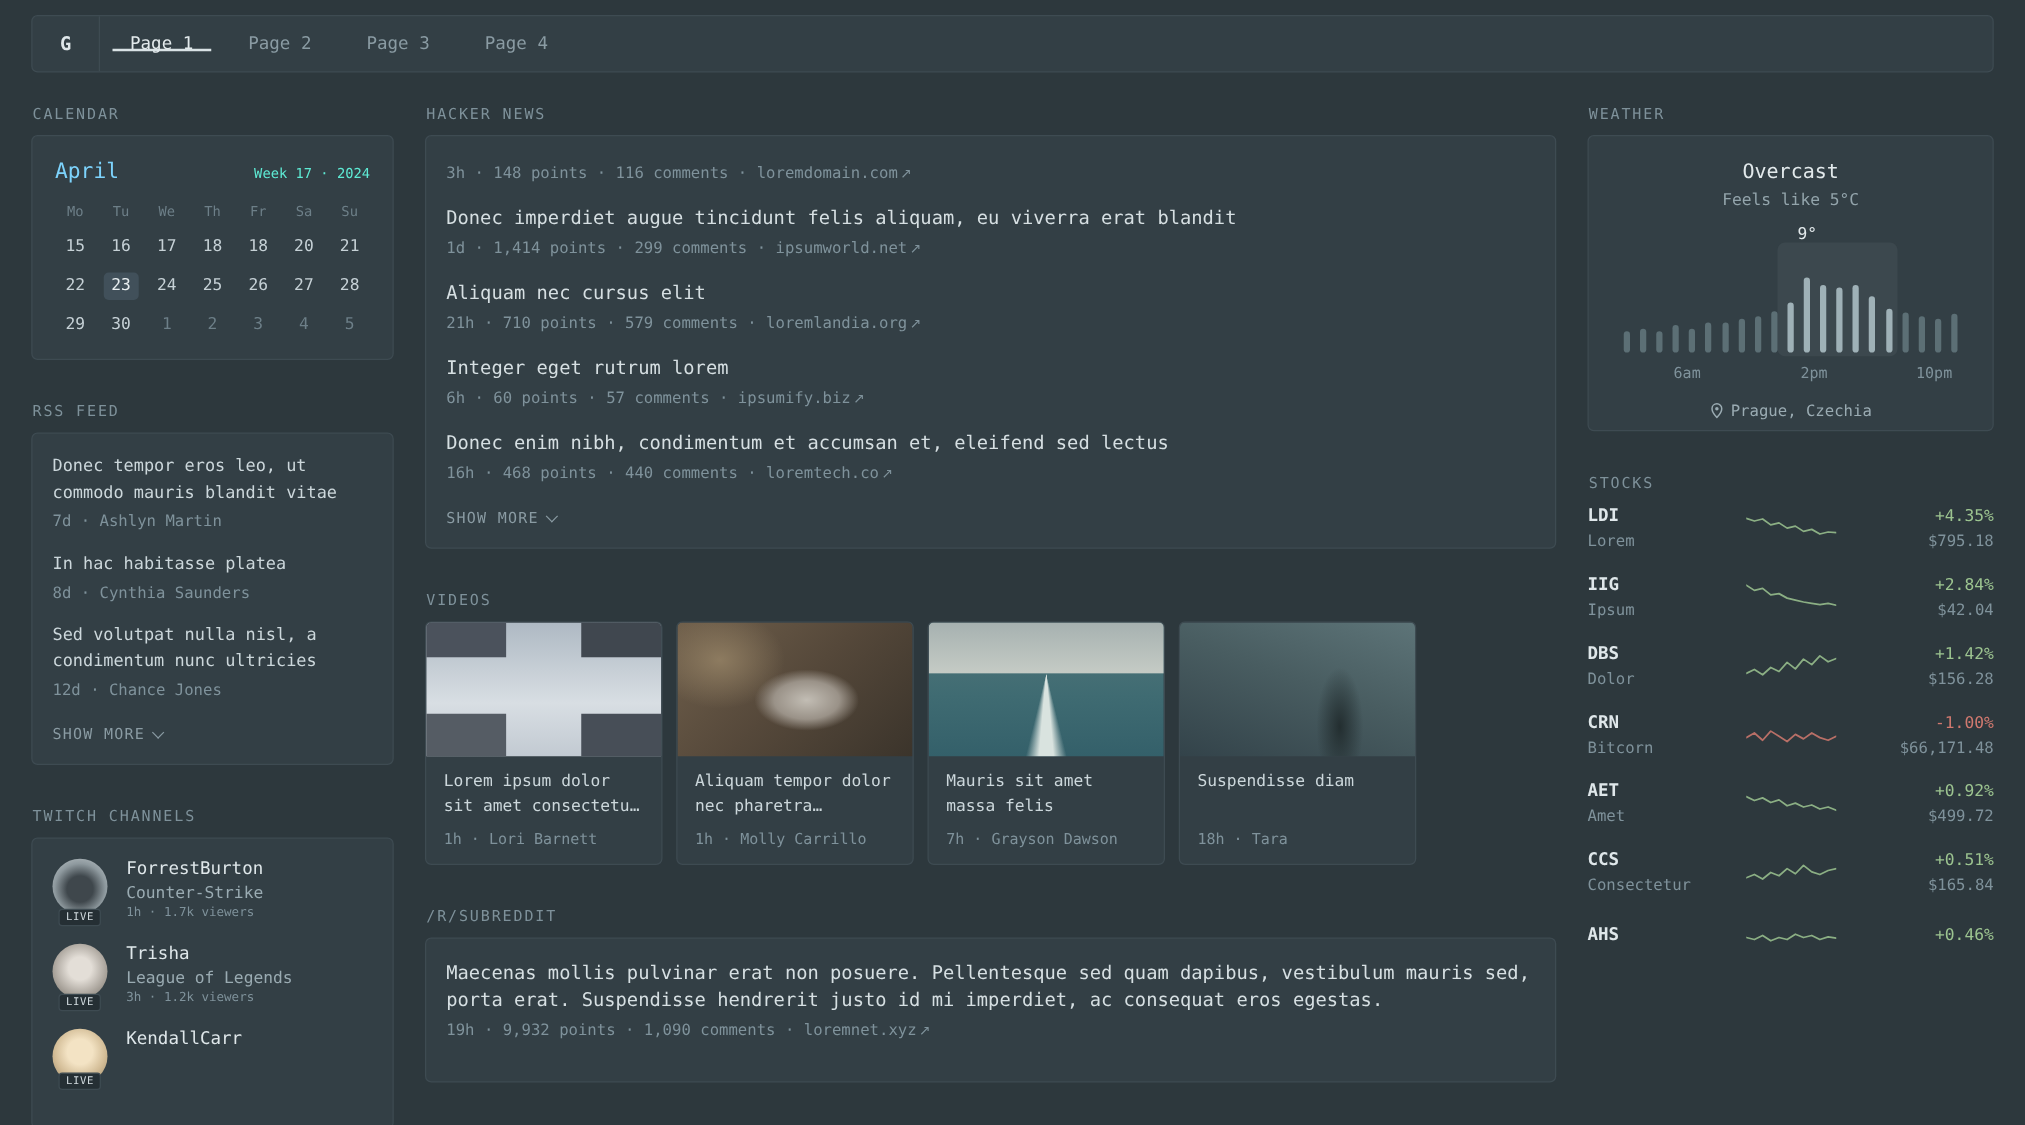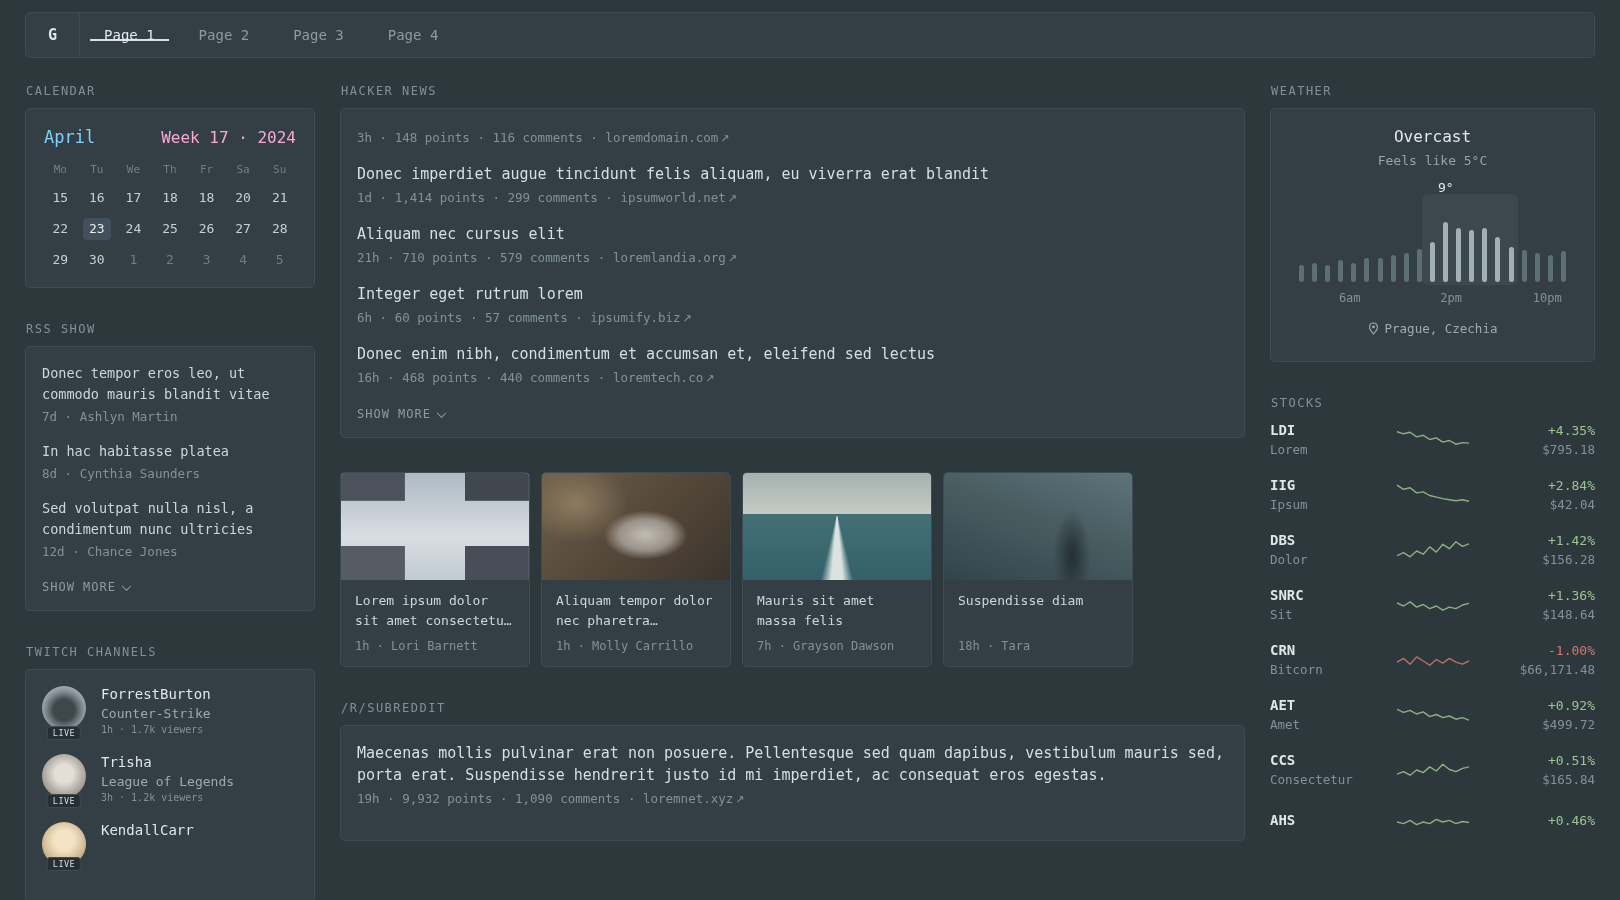--- a/index.html
+++ b/index.html
@@ -34,21 +34,21 @@
   .widget-title {
     font-size:12px; font-weight:normal; letter-spacing:1.5px; color:#7e919a; margin:0 0 10px 1px;
   }
   .card {
     background:#333f45; border:1px solid #3e4b52; border-radius:5px; padding:16px;
   }
 
   
   .cal-head { display:flex; justify-content:space-between; align-items:baseline; padding:2px 2px 0; }
   .cal-month { font-size:17px; color:#7dd3fc; }
-  .cal-week { font-size:16px; color:#f9a8d4; }
+  .cal-week { font-size:11px; color:#5eead4; }
   .cal-grid {
     display:grid; grid-template-columns:repeat(7,1fr); row-gap:9px;
     text-align:center; margin-top:16px; font-size:13px;
   }
   .cal-dow { font-size:11px; color:#6d7f88; padding-bottom:2px; }
   .cal-day { color:#c6d1d6; line-height:22px; }
   .cal-day span { display:inline-block; min-width:28px; line-height:22px; border-radius:4px; }
   .cal-day.sel span { background:#41505a; color:#e8eef0; }
   .cal-day.dim { color:#6d7f88; }
 
@@ -116,21 +116,21 @@
     radial-gradient(ellipse 55px 11px at 49% 52%, #dde4df 0%, #c4d0c9 55%, rgba(0,0,0,0) 78%),
     linear-gradient(180deg,#5b7a72 0%, #68867b 35%, #5d7c71 65%, #4c6c63 100%); }
   .thumb-5 { background:
     radial-gradient(ellipse 26px 66px at 68% 78%, #232e30 0%, rgba(0,0,0,0) 72%),
     linear-gradient(200deg,#5d7478 0%, #495d61 45%, #33434a 100%); }
   .video-body { padding:11px 14px 13px; }
   .video-title { font-size:13px; line-height:20px; color:#ccd7db; min-height:40px; }
   .video-meta { font-size:12px; color:#7f929b; margin-top:8px; }
 
   
-  .weather-card { text-align:center; padding:18px 14px 25px; }
+  .weather-card { text-align:center; padding:18px 14px 8px; }
   .wx-cond { font-size:16px; color:#e2e9eb; }
   .wx-feels { font-size:13px; color:#93a4ab; margin-top:7px; }
   .wx-chart { position:relative; height:80px; margin:34px 14px 0; }
   .wx-highlight { position:absolute; top:-8px; bottom:-3px; background:#3c484e; border-radius:6px; }
   .wx-bars { position:absolute; inset:0; display:flex; align-items:flex-end; justify-content:space-between; }
   .wx-bar { width:5px; border-radius:2.5px; background:#5c6f75; }
   .wx-bar.hl { background:#9fb1b7; }
   .wx-temp { position:absolute; top:-22px; transform:translateX(-50%); font-size:13px; color:#e2e9eb; }
   .wx-times { position:relative; height:15px; margin:9px 14px 0; font-size:12px; color:#7f929b; }
   .wx-time { position:absolute; transform:translateX(-50%); }
@@ -206,21 +206,21 @@
             <span class="cal-day dim"><span>1</span></span>
             <span class="cal-day dim"><span>2</span></span>
             <span class="cal-day dim"><span>3</span></span>
             <span class="cal-day dim"><span>4</span></span>
             <span class="cal-day dim"><span>5</span></span>
           </div>
         </div>
       </section>
 
       <section class="widget">
-        <h2 class="widget-title">RSS SHOW</h2>
+        <h2 class="widget-title">RSS FEED</h2>
         <div class="card">
           <div class="feed-item">
             <div class="feed-title">Donec tempor eros leo, ut commodo mauris blandit vitae</div>
             <div class="feed-meta">7d · Ashlyn Martin</div>
           </div>
           <div class="feed-item">
             <div class="feed-title">In hac habitasse platea</div>
             <div class="feed-meta">8d · Cynthia Saunders</div>
           </div>
           <div class="feed-item">
@@ -299,20 +299,21 @@
             <div class="hn-meta"><span>16h · 468 points · 440 comments · </span><span class="domain">loremtech.co</span><span class="ext-arrow">↗</span></div>
           </div>
           <div class="show-more">
             <span>SHOW MORE</span>
             <span class="chevron"></span>
           </div>
         </div>
       </section>
 
       <section class="widget">
+        <h2 class="widget-title">VIDEOS</h2>
         <div class="videos-row">
           <div class="video-card">
             <div class="thumb thumb-1"></div>
             <div class="video-body">
               <div class="video-title">Lorem ipsum dolor sit amet consectetu…</div>
               <div class="video-meta">1h · Lori Barnett</div>
             </div>
           </div>
           <div class="video-card">
             <div class="thumb thumb-2"></div>
@@ -443,35 +444,20 @@
                   <polyline points="0.0,20.7 6.5,17.6 13.1,21.8 19.6,16.0 26.2,19.2 32.7,11.9 39.3,17.1 45.8,9.3 52.4,13.7 58.9,6.7 65.5,11.4 72.0,8.8" fill="none" stroke="#9cc490" stroke-width="1.4" stroke-linejoin="round" stroke-linecap="round" opacity="0.85"></polyline>
                 </svg>
               </div>
             <div class="stock-right">
               <div class="stock-change">+1.42%</div>
               <div class="stock-price">$156.28</div>
             </div>
           </div>
           <div class="stock-row">
             <div class="stock-left">
-              <div class="stock-sym">SNRC</div>
-              <div class="stock-name">Sit</div>
-            </div>
-            <div class="stock-spark">
-                <svg width="72" height="30" viewBox="0 0 72 30">
-                  <polyline points="0.0,12.9 6.5,16.0 13.1,11.9 19.6,17.1 26.2,14.5 32.7,18.6 39.3,16.0 45.8,20.2 52.4,17.1 58.9,18.6 65.5,15.0 72.0,13.4" fill="none" stroke="#9cc490" stroke-width="1.4" stroke-linejoin="round" stroke-linecap="round" opacity="0.85"></polyline>
-                </svg>
-              </div>
-            <div class="stock-right">
-              <div class="stock-change">+1.36%</div>
-              <div class="stock-price">$148.64</div>
-            </div>
-          </div>
-          <div class="stock-row">
-            <div class="stock-left">
               <div class="stock-sym">CRN</div>
               <div class="stock-name">Bitcorn</div>
             </div>
             <div class="stock-spark">
                 <svg width="72" height="30" viewBox="0 0 72 30">
                   <polyline points="0.0,17.1 6.5,13.4 13.1,19.2 19.6,11.9 26.2,16.0 32.7,20.2 39.3,14.5 45.8,18.1 52.4,13.4 58.9,17.1 65.5,19.2 72.0,16.0" fill="none" stroke="#d1796f" stroke-width="1.4" stroke-linejoin="round" stroke-linecap="round" opacity="0.85"></polyline>
                 </svg>
               </div>
             <div class="stock-right">
               <div class="stock-change neg">-1.00%</div>

